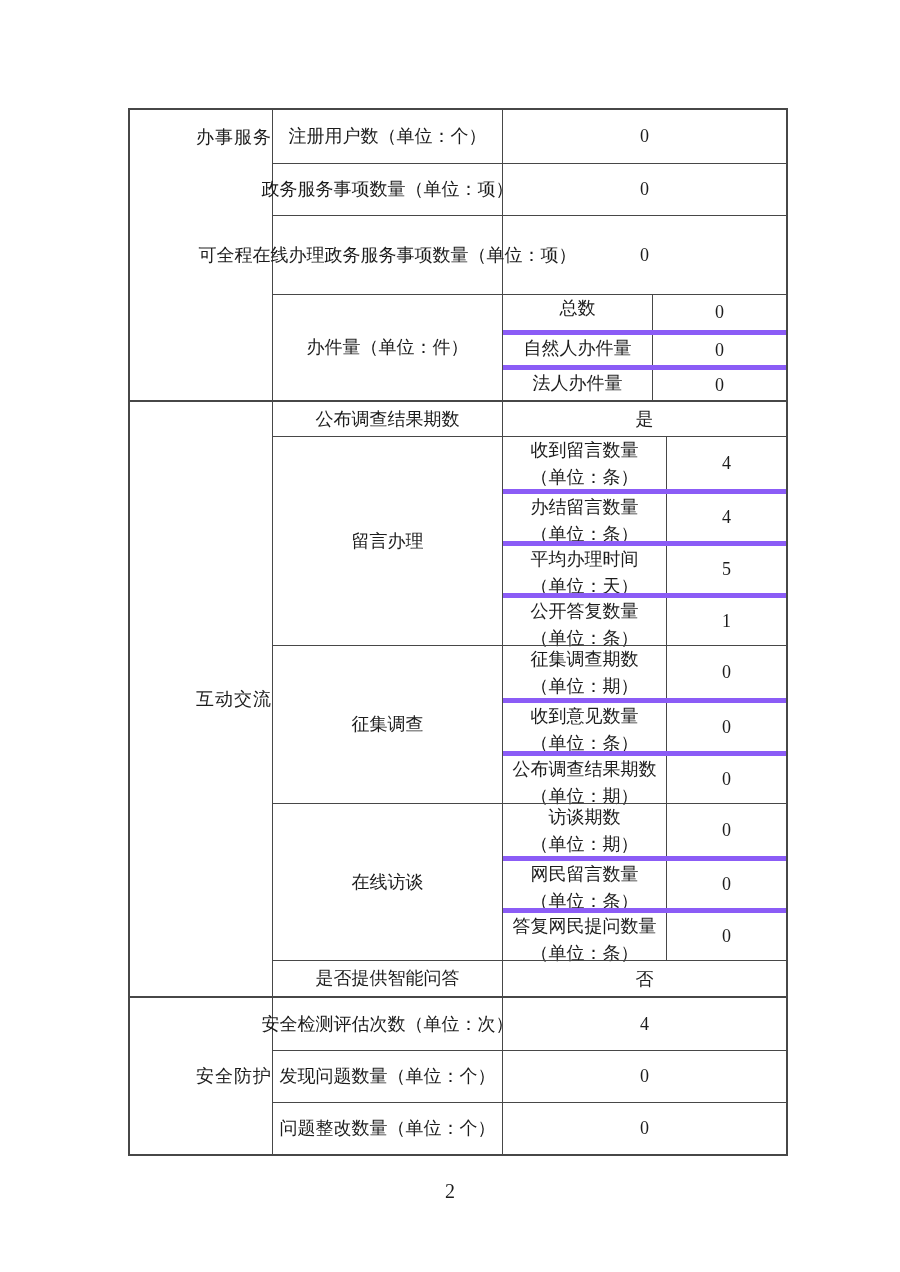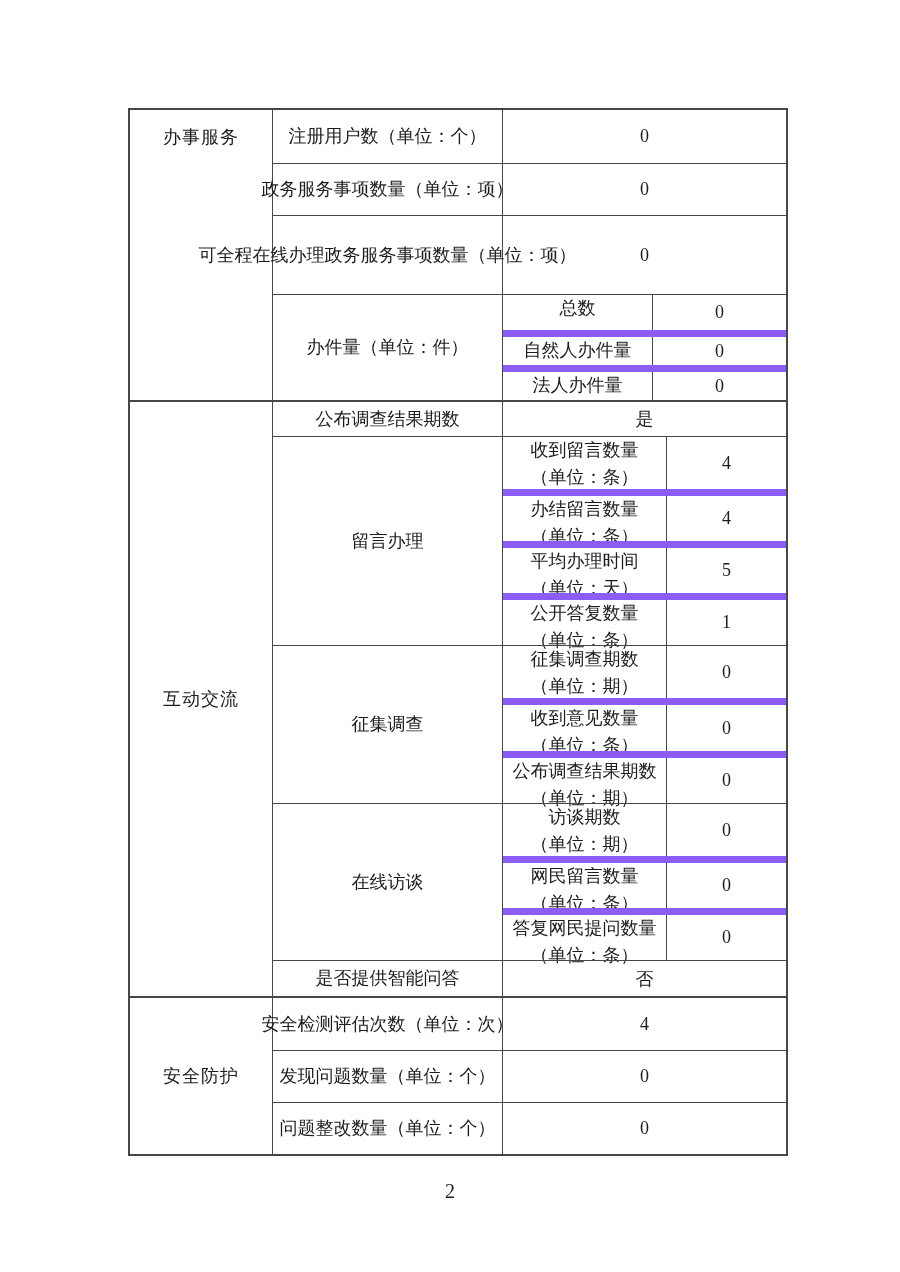--- a/index.html
+++ b/index.html
@@ -13,41 +13,41 @@
   .report-table {
     position:absolute; left:128px; top:108px; width:660px;
     border:2px solid #474747; box-sizing:border-box;
     background:#ffffff;
   }
   .section { display:flex; align-items:stretch; }
   .section + .section { border-top:2px solid #474747; }
   .group-cell {
     flex:0 0 143px; width:143px; box-sizing:border-box;
     border-right:1px solid #474747;
-    display:flex; align-items:center; justify-content:center;
+    display:flex; align-items:center; justify-content:flex-end;
     letter-spacing:1px;
   }
   .group-cell.top-align { align-items:flex-start; padding-top:14px; }
   .rows { flex:1 1 auto; display:flex; flex-direction:column; min-width:0; }
   .row { display:flex; align-items:stretch; box-sizing:border-box; }
   .row + .row { border-top:1px solid #474747; }
   .label-cell {
     flex:0 0 230px; width:230px; box-sizing:border-box;
     border-right:1px solid #474747;
     display:flex; flex-direction:row; align-items:center; justify-content:center;
     text-align:center;
   }
   .line { display:block; line-height:27px; white-space:nowrap; }
   .value-cell {
     flex:1 1 auto; display:flex; align-items:center; justify-content:center;
     text-align:center;
   }
   .subrows { flex:1 1 auto; display:flex; flex-direction:column; min-width:0; }
   .subrow { display:flex; align-items:stretch; box-sizing:border-box; }
-  .subrow + .subrow { border-top:7px solid #8b5cf6; }
+  .subrow + .subrow { border-top:5px solid #8b5cf6; }
   .sublabel {
     box-sizing:border-box; border-right:1px solid #474747;
     display:flex; flex-direction:column; align-items:center; justify-content:flex-start;
     text-align:center;
   }
   .sublabel.w150 { flex:0 0 150px; width:150px; }
   .sublabel.w164 { flex:0 0 164px; width:164px; }
   .subvalue { flex:1 1 auto; display:flex; align-items:center; justify-content:center; }
   .page-number {
     position:absolute; left:0; top:1178px; width:100%;

